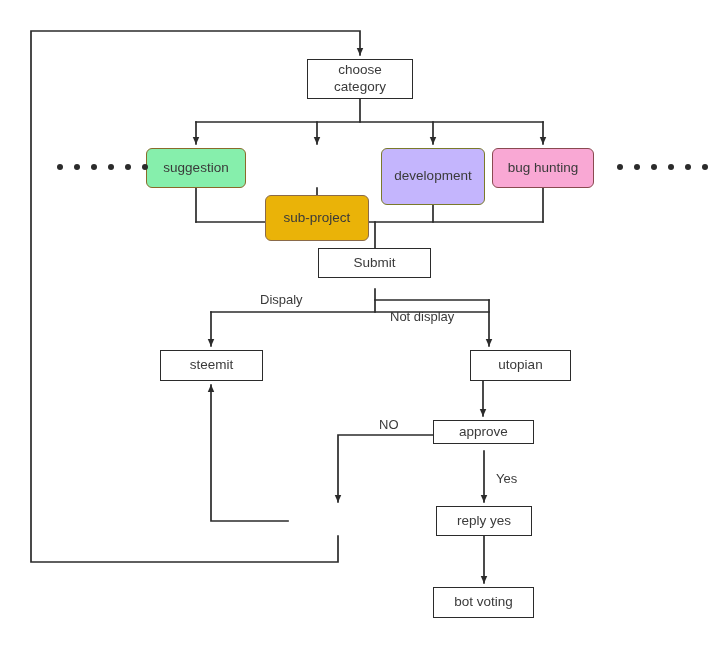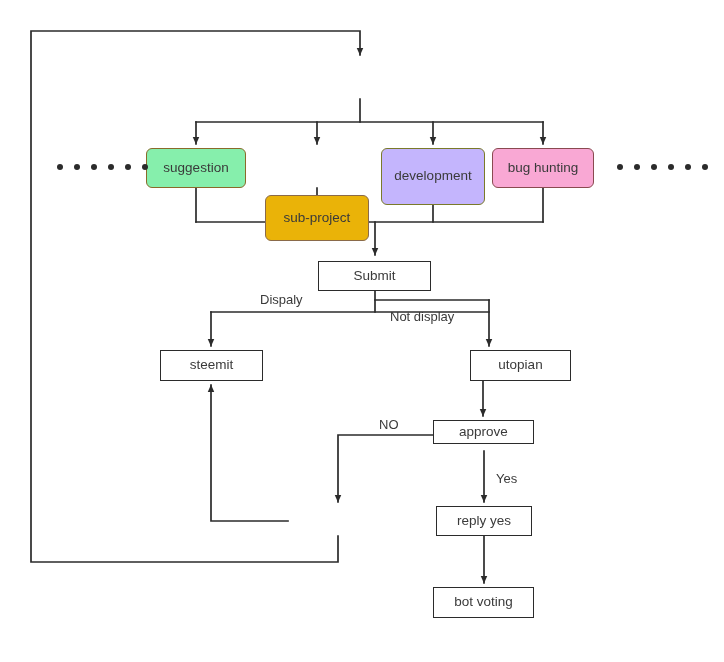--- a/index.html
+++ b/index.html
@@ -106,20 +106,24 @@
       <path d="M433,435 L338,435 L338,502" marker-end="url(#ah)"></path>
 
       <path d="M484,451 L484,502" marker-end="url(#ah)"></path>
 
       <path d="M484,536 L484,583" marker-end="url(#ah)"></path>
 
       <path d="M288,521 L211,521 L211,385" marker-end="url(#ah)"></path>
     </g>
   </svg>
 
+  <div class="node" style="left:307px; top:59px; width:106px; height:40px;">
+    <span style="white-space:pre-line;">choose
+category</span>
+  </div>
 
   <div class="node cat" style="left:146px; top:148px; width:100px; height:40px; background:#86efac; border-color:#8a6a2a;">
     <span>suggestion</span>
   </div>
   <div class="node cat" style="left:265px; top:148px; width:104px; height:46px; background:#eab308; border-color:#8a6a4a;margin-top:47px;">
     <span>sub-project</span>
   </div>
   <div class="node cat" style="left:381px; top:148px; width:104px; height:57px; background:#c4b5fd; border-color:#7a7a2a;">
     <span>development</span>
   </div>
@@ -137,21 +141,21 @@
   </div>
   <div class="dots" style="left:617px; top:164px;">
     <i></i>
     <i></i>
     <i></i>
     <i></i>
     <i></i>
     <i></i>
   </div>
 
-  <div class="node" style="left:318px; top:261px; width:113px; height:30px;">
+  <div class="node" style="left:318px; top:248px; width:113px; height:30px;">
     <span>Submit</span>
   </div>
 
   <div class="node" style="left:160px; top:350px; width:103px; height:31px;">
     <span>steemit</span>
   </div>
   <div class="node" style="left:458px; top:350px; width:101px; height:31px;margin-left:12px;">
     <span>utopian</span>
   </div>
 

